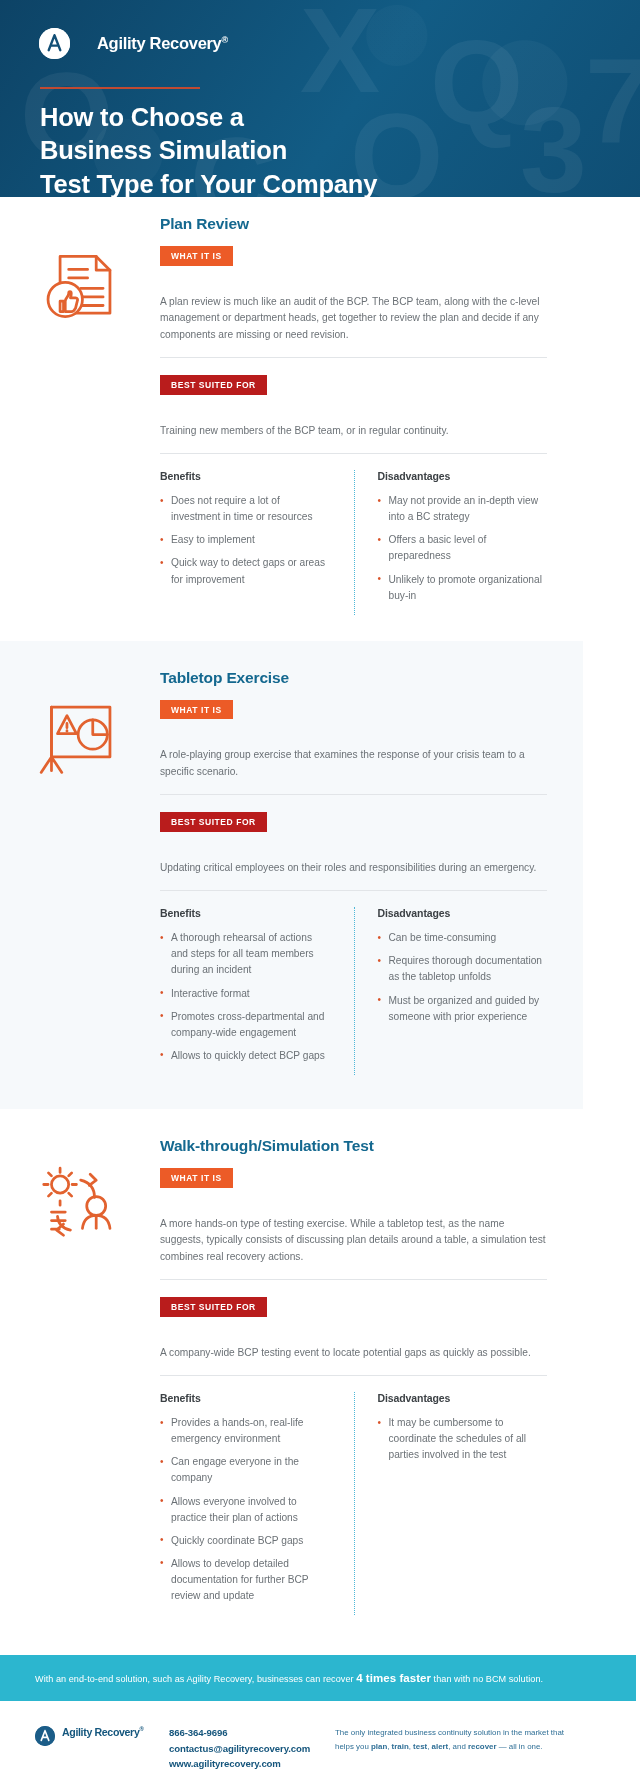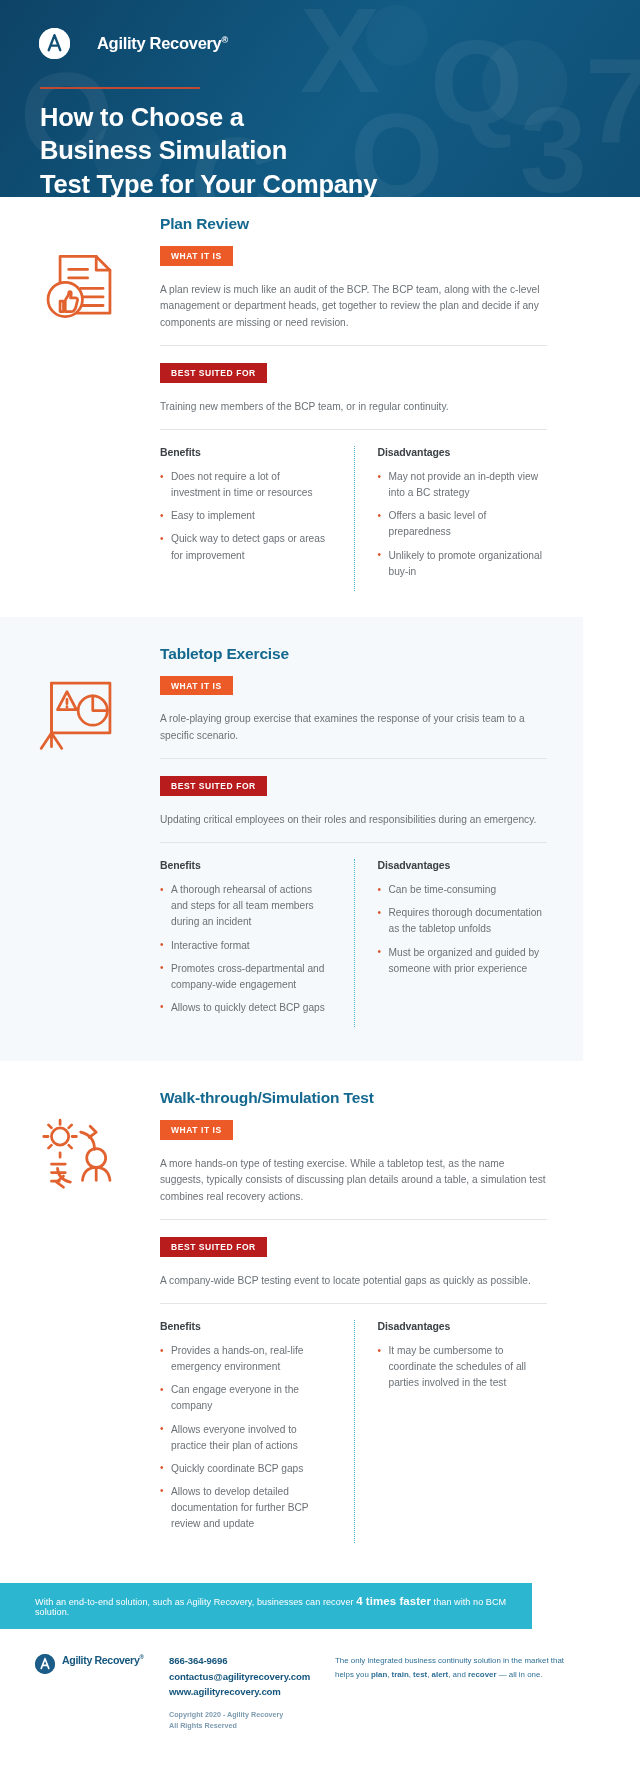--- a/index.html
+++ b/index.html
@@ -68,21 +68,21 @@
   .icon-col { width:160px; flex:0 0 160px; padding-top:26px; padding-left:36px; }
   .body-col { flex:1 1 auto; padding-right:36px; }
 
   .sec-title {
     color:#14688f; font-size:15.5px; font-weight:700; letter-spacing:-0.15px;
     margin-bottom:12px;
   }
   .tag {
     display:inline-block; color:#ffffff; font-size:8.5px; font-weight:700;
     letter-spacing:0.55px; padding:6px 11px 5px 11px; line-height:1;
-    margin-bottom:16px;
+    margin-bottom:28px;
   }
   .tag.what { background:#ec5b27; }
   .tag.best { background:#b91c1c; }
   .para { font-size:10.2px; line-height:1.62; color:#6b7176; }
   .divider { height:1px; background:#e2e5e8; margin:14px 0 16px 0; }
 
   .cols { display:flex; position:relative; padding-bottom:4px; }
   .col { flex:1 1 50%; }
   .col.left { padding-right:22px; }
   .col.right { padding-left:24px; }
@@ -102,21 +102,21 @@
   ul.bullets li::before {
     content:"•"; position:absolute; left:0; top:-0.5px; color:#d9542a; font-size:10px;
   }
 
   
   .sec-icon { width:86px; height:86px; }
   .sec-icon svg { width:100%; height:100%; display:block; }
 
   
   .cta {
-    background:#2cb6cf; width:532px; height:46px;
+    background:#2cb6cf; width:636px; height:46px;
     display:flex; align-items:center; padding-left:35px;
   }
   .cta-text { color:#ffffff; font-size:9.1px; letter-spacing:0.05px; }
   .cta-text b { font-size:11.5px; font-weight:700; }
 
   
   .footer { background:#ffffff; padding:24px 0 0 0; position:relative; height:134px; }
   .footer-inner { display:flex; padding-left:35px; }
   .f-logo-row { display:flex; align-items:flex-start; gap:7px; width:134px; flex:0 0 134px; padding-top:1px;}
   .f-logo-mark { width:20px; height:20px; border-radius:50%; background:#1b5d88;

